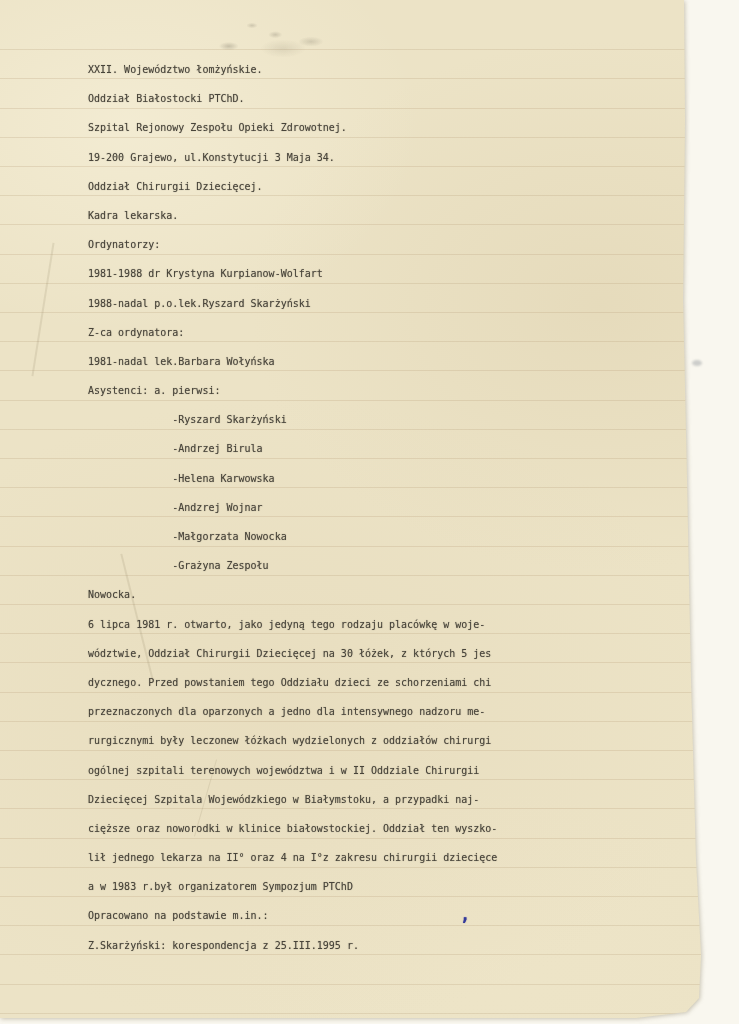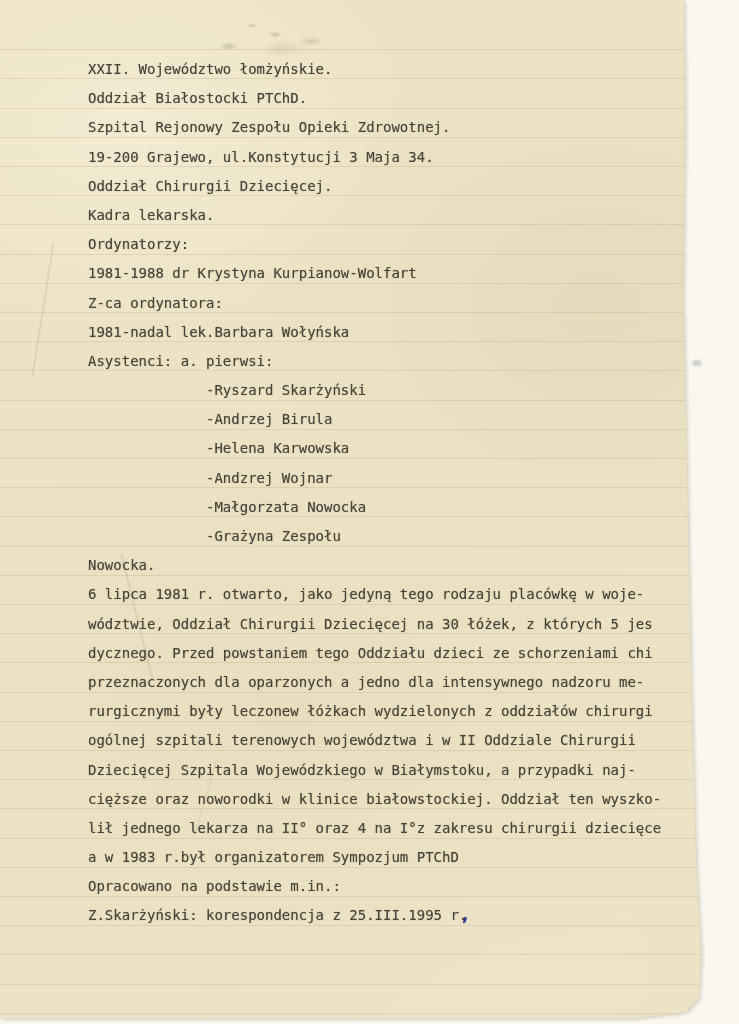--- a/index.html
+++ b/index.html
@@ -26,21 +26,21 @@
       radial-gradient(500px 380px at 85% 30%, rgba(222,209,175,.45), rgba(222,209,175,0) 70%),
       radial-gradient(600px 420px at 40% 70%, rgba(228,216,184,.5), rgba(228,216,184,0) 75%),
       radial-gradient(380px 260px at 70% 95%, rgba(238,229,200,.6), rgba(238,229,200,0) 70%);
     background-position:0 21px, 0 0, 0 0, 0 0, 0 0;
     clip-path:polygon(0 0, 684px 0, 685px 120px, 683px 300px, 687px 480px,
       691px 680px, 696px 860px, 701px 955px, 699px 998px, 686px 1012px,
       636px 1018px, 0 1018px);
   }
   .textblock{
     position:absolute;left:88px;top:55px;width:600px;
-    font-size:14px;color:#48443a;
+    font-size:10px;color:#48443a;
     text-shadow:0 0 1px rgba(72,68,58,.5);
   }
   .line{
     height:29.2px;line-height:29.2px;white-space:pre;
   }
   .bluemark{
     position:absolute;left:460px;top:901px;
     height:29.2px;line-height:29.2px;
     font-size:17px;font-weight:bold;color:#343a9b;
     text-shadow:0 0 1px rgba(52,58,155,.8);
@@ -76,20 +76,21 @@
       <div class="crease c3"></div>
       <div class="textblock" id="lines">
           <div class="line">XXII. Województwo łomżyńskie.</div>
           <div class="line">Oddział Białostocki PTChD.</div>
           <div class="line">Szpital Rejonowy Zespołu Opieki Zdrowotnej.</div>
           <div class="line">19-200 Grajewo, ul.Konstytucji 3 Maja 34.</div>
           <div class="line">Oddział Chirurgii Dziecięcej.</div>
           <div class="line">Kadra lekarska.</div>
           <div class="line">Ordynatorzy:</div>
           <div class="line">1981-1988 dr Krystyna Kurpianow-Wolfart</div>
+          <div class="line">1988-nadal p.o.lek.Ryszard Skarżyński</div>
           <div class="line">Z-ca ordynatora:</div>
           <div class="line">1981-nadal lek.Barbara Wołyńska</div>
           <div class="line">Asystenci: a. pierwsi:</div>
           <div class="line">              -Ryszard Skarżyński</div>
           <div class="line">              -Andrzej Birula</div>
           <div class="line">              -Helena Karwowska</div>
           <div class="line">              -Andzrej Wojnar</div>
           <div class="line">              -Małgorzata Nowocka</div>
           <div class="line">              -Grażyna Zespołu</div>
           <div class="line">Nowocka.</div>

